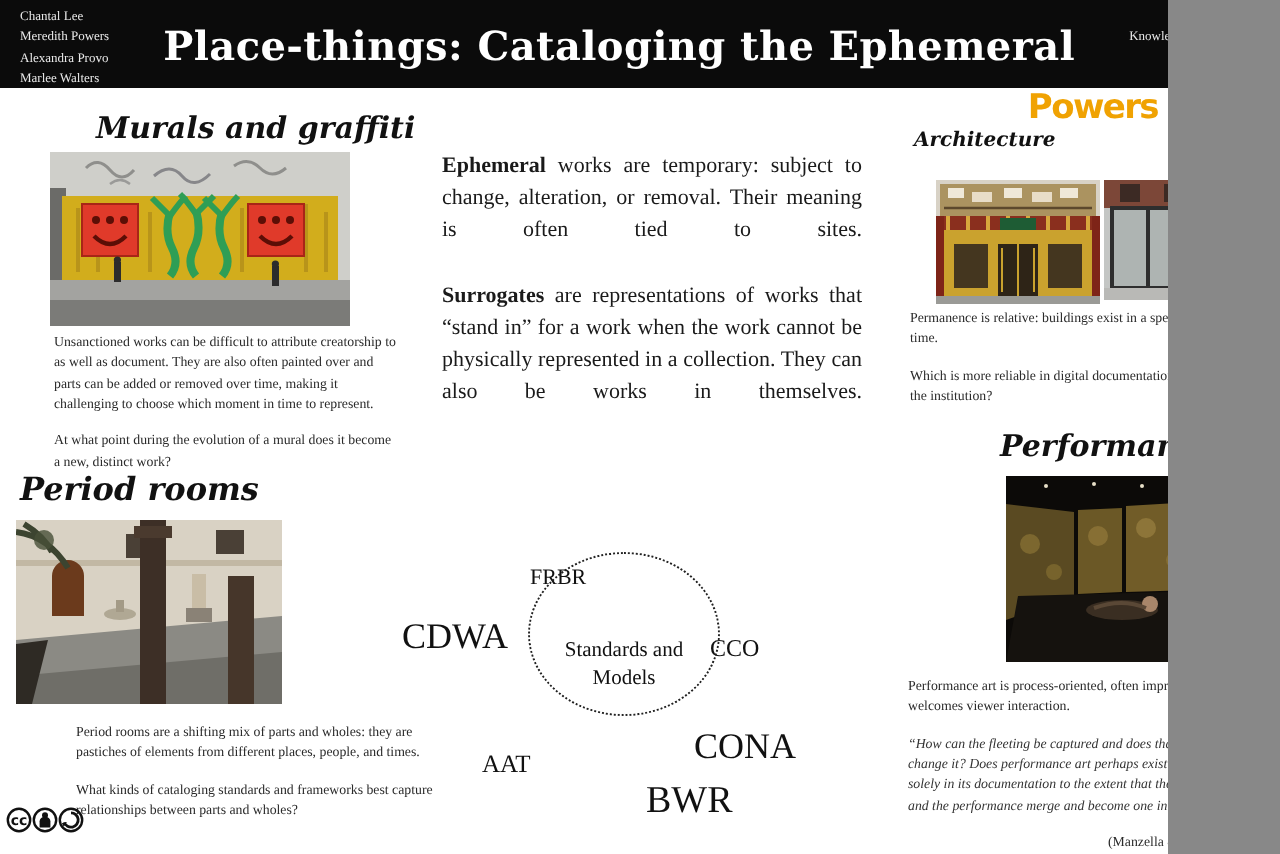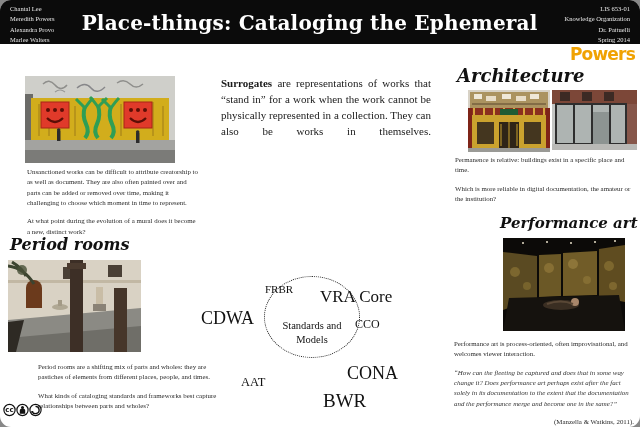--- a/index.html
+++ b/index.html
@@ -1,31 +1,31 @@
 <!DOCTYPE html>
 <html><head>
 <meta charset="utf-8">
 <style>
   html,body{margin:0;padding:0;background:#888;}
-  .poster{position:relative;width:640px;height:427px;background:#ffffff;overflow:hidden;
-          font-family:"Liberation Serif",serif;color:#1c1c1c;border-radius:11px;}
+  .poster{position:relative;width:584px;height:427px;background:#ffffff;overflow:hidden;
+          font-family:"Liberation Serif",serif;color:#1c1c1c;}
   
   .header{position:absolute;left:0;top:0;width:640px;height:44px;background:#0b0b0b;
           display:flex;justify-content:space-between;align-items:flex-start;}
   .authors{padding:4px 0 0 10px;font-size:6.5px;line-height:1.6;color:#e9e9e9;}
   .title{align-self:center;font-family:"DejaVu Serif",serif;font-weight:bold;
          font-size:20px;color:#ffffff;letter-spacing:.2px;margin-top:2px;}
   .course{padding:4px 10px 0 0;font-size:6.5px;line-height:1.6;color:#e9e9e9;text-align:right;}
   .pratt{position:absolute;top:44px;right:5px;font-family:"DejaVu Sans",sans-serif;
          font-weight:bold;font-size:17px;letter-spacing:-.8px;color:#f0a202;}
   
   .script-h{position:absolute;font-family:"DejaVu Serif",serif;font-style:italic;
             font-weight:bold;color:#111;white-space:nowrap;}
   .h-murals{left:48px;top:55px;width:140px;text-align:center;font-size:15px;}
-  .h-arch{left:457px;top:65px;font-size:18px;}
+  .h-arch{left:457px;top:65px;font-size:10px;}
   .h-period{left:10px;top:235px;font-size:16px;}
   .h-perf{left:500px;top:214px;width:130px;text-align:center;font-size:15px;}
   
   .blurb{position:absolute;font-size:6.9px;line-height:1.5;color:#2a2a2a;}
   .blurb p{margin:0 0 8px 0;}
   .t-murals{left:27px;top:167px;width:172px;}
   .t-arch{left:455px;top:155px;width:182px;}
   .t-period{left:38px;top:362px;width:195px;}
   .t-perf{left:454px;top:339px;width:180px;}
   .quote{font-style:italic;color:#333;margin-top:4px;}
@@ -76,20 +76,21 @@
     <div class="title">Place-things: Cataloging the Ephemeral</div>
     <div class="course">
       <div>LIS 653-01</div>
       <div>Knowledge Organization</div>
       <div>Dr. Pattuelli</div>
       <div>Spring 2014</div>
     </div>
   </div>
   <div class="pratt">Powers</div>
 
+  <div class="script-h h-murals">Murals and graffiti</div>
   <div class="fig f-mural">
     <svg width="150" height="87" viewBox="0 0 150 87">
       <rect x="0" y="0" width="150" height="87" fill="#cfcfca"></rect>
       <rect x="0" y="18" width="8" height="48" fill="#6b6b68"></rect>
       <path d="M18 8 q6 -6 12 1 t12 0" stroke="#8f8f8c" stroke-width="1.5" fill="none"></path>
       <path d="M52 12 q8 -7 14 0 t14 -1" stroke="#87878a" stroke-width="1.5" fill="none"></path>
       <path d="M92 7 q7 -5 13 1 t13 0" stroke="#8f8f8c" stroke-width="1.5" fill="none"></path>
       <path d="M30 16 q5 -4 10 0" stroke="#9a9a98" stroke-width="1.2" fill="none"></path>
       <rect x="6" y="22" width="138" height="42" fill="#d2ad1c"></rect>
       <path d="M14 28 v32 M24 26 v34 M50 30 v30 M96 28 v32 M128 26 v34 M138 30 v30" stroke="#b8941a" stroke-width="2"></path>
@@ -116,20 +117,21 @@
       <rect x="111" y="57" width="3.5" height="10" fill="#2c2c2c"></rect>
         <circle cx="112.7" cy="56" r="1.8" fill="#2c2c2c"></circle>
     </svg>
   </div>
   <div class="blurb t-murals">
     <p>Unsanctioned works can be difficult to attribute creatorship to as well as document. They are also often painted over and parts can be added or removed over time, making it challenging to choose which moment in time to represent.</p>
     <p>At what point during the evolution of a mural does it become a new, distinct work?</p>
   </div>
 
   <div class="intro">
+    <p><strong>Ephemeral</strong><span> works are temporary: subject to change, alteration, or removal. Their meaning is often tied to sites.</span></p>
     <p><strong>Surrogates</strong><span> are representations of works that “stand in” for a work when the work cannot be physically represented in a collection. They can also be works in themselves.</span></p>
   </div>
 
   <div class="script-h h-arch">Architecture</div>
   <div class="fig f-arch1">
     <svg width="82" height="62" viewBox="0 0 82 62">
       <rect x="0" y="0" width="82" height="62" fill="#d8d2c6"></rect>
       <rect x="2" y="2" width="78" height="16" fill="#ab9360"></rect>
       <rect x="6" y="4" width="8" height="5" fill="#efe8d8"></rect>
         <rect x="18" y="6" width="10" height="5" fill="#e8ddc8"></rect>
@@ -191,21 +193,20 @@
       <polygon points="0,62 16,60 8,92 0,92" fill="#2e2a24"></polygon>
     </svg>
   </div>
   <div class="blurb t-period">
     <p>Period rooms are a shifting mix of parts and wholes: they are pastiches of elements from different places, people, and times.</p>
     <p>What kinds of cataloging standards and frameworks best capture relationships between parts and wholes?</p>
   </div>
 
   <div class="diagram">
     <span class="lbl-frbr">FRBR</span>
-    <span class="lbl-vra">VRA Core</span>
     <span class="lbl-cdwa">CDWA</span>
     <span class="lbl-cco">CCO</span>
     <span class="lbl-cona">CONA</span>
     <span class="lbl-bwr">BWR</span>
     <span class="lbl-aat">AAT</span>
     <div class="ellipse">
       <span>Standards and Models</span>
     </div>
   </div>
 

